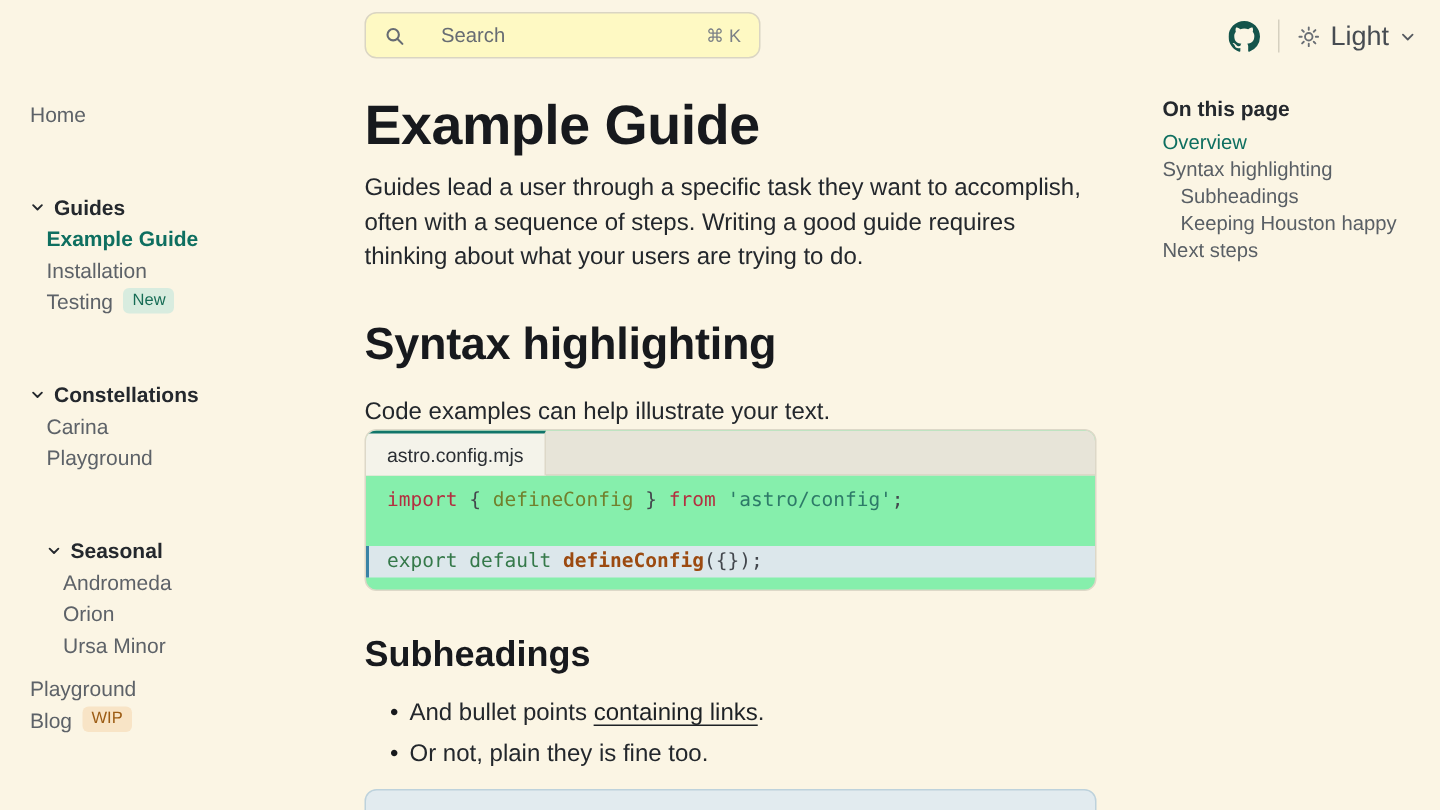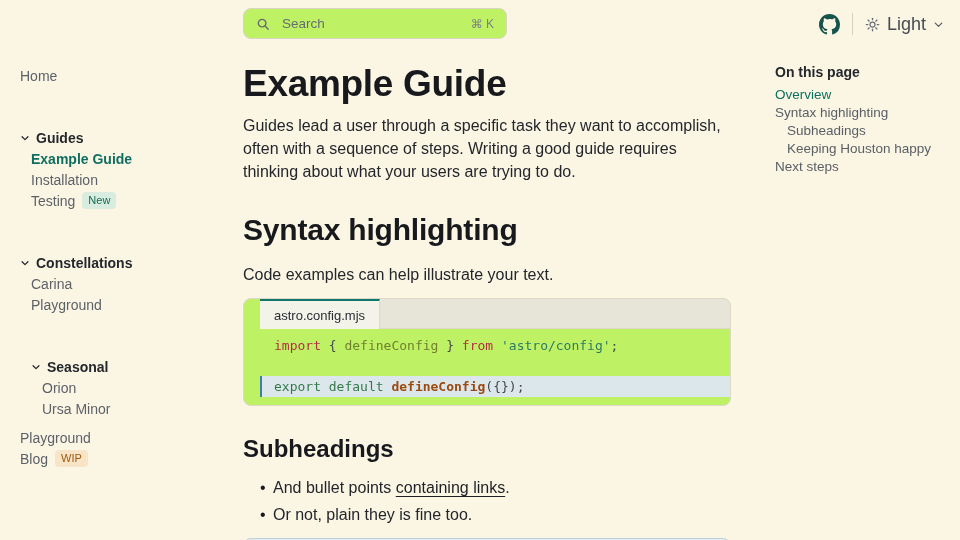--- a/index.html
+++ b/index.html
@@ -14,22 +14,22 @@
 
   
   .header { position: absolute; top: 0; left: 0; width: 960px; height: 48px; }
   .logo {
     position: absolute; left: 18px; top: 0; height: 48px;
     display: flex; align-items: center;
     font-size: 19px; font-weight: 700; color: #125a51; letter-spacing: 0.2px;
   }
   .searchbar {
     position: absolute; left: 243px; top: 8px; width: 264px; height: 31px;
-    background: #bef264; border: 1px solid #dad5c3; border-radius: 8px;
-    display: flex; align-items: center; padding: 0 12px; gap: 12px;
+    background: #fef9c3; border: 1px solid #dad5c3; border-radius: 8px;
+    display: flex; align-items: center; padding: 0 12px; gap: 24px;
     cursor: pointer; color: #676c73; font-size: 13.5px;
   }
   .searchbar .grow { flex: 1; }
   .searchbar .kbd { font-size: 12px; color: #7b8086; white-space: pre; }
   .header-right {
     position: absolute; right: 16px; top: 0; height: 48px;
     display: flex; align-items: center; gap: 12px;
   }
   .gh-link { display: flex; align-items: center; color: #14544b; }
   .header-divider { width: 1px; height: 22px; background: #d5d0bf; }
@@ -76,22 +76,22 @@
 
   
   .main { position: absolute; left: 243px; top: 48px; width: 488px; }
   .page-title { margin-top: 14px; font-size: 37px; line-height: 44px; font-weight: 700; color: #17191d; letter-spacing: -0.3px; }
   .intro { margin-top: 8px; font-size: 16px; line-height: 23px; color: #23272c; }
   .h2 { margin-top: 28px; font-size: 30px; line-height: 38px; font-weight: 700; color: #17191d; letter-spacing: -0.2px; }
   .body-p { margin-top: 14px; font-size: 16px; line-height: 23px; color: #23272c; }
 
   
   .codeblock {
-    margin-top: 12px; border: 1px solid #ddd8c8; border-radius: 8px;
-    overflow: hidden; background: #bef264; padding-left: 16px;
+    border: 1px solid #ddd8c8; border-radius: 8px;
+    overflow: hidden; background: #86efac;
   }
   .code-tabs {
     display: flex; background: #e7e4d8; height: 30px;
     border-bottom: 1px solid #ddd8c8;
   }
   .code-tab {
     display: flex; align-items: center; padding: 0 14px; height: 30px;
     font-size: 13px; color: #2a2e33; cursor: pointer;
   }
   .code-tab.active {
@@ -216,20 +216,21 @@
 
     <div class="s-group tight">
       <div class="s-group-label ind1">
         <span>
           <svg width="10" height="10" viewBox="0 0 24 24" fill="none" stroke="#24282d" stroke-width="3" stroke-linecap="round" stroke-linejoin="round">
               <polyline points="5,9 12,16 19,9"></polyline>
             </svg>
         </span>
         <span>Seasonal</span>
       </div>
+      <a class="s-item ind2">Andromeda</a>
       <a class="s-item ind2">Orion</a>
       <a class="s-item ind2">Ursa Minor</a>
     </div>
   </div>
 
   <a class="s-item mt6" style="margin-top:8px">Playground</a>
   <a class="s-item">
     <span>Blog</span>
     <span class="badge wip">WIP</span>
   </a>

